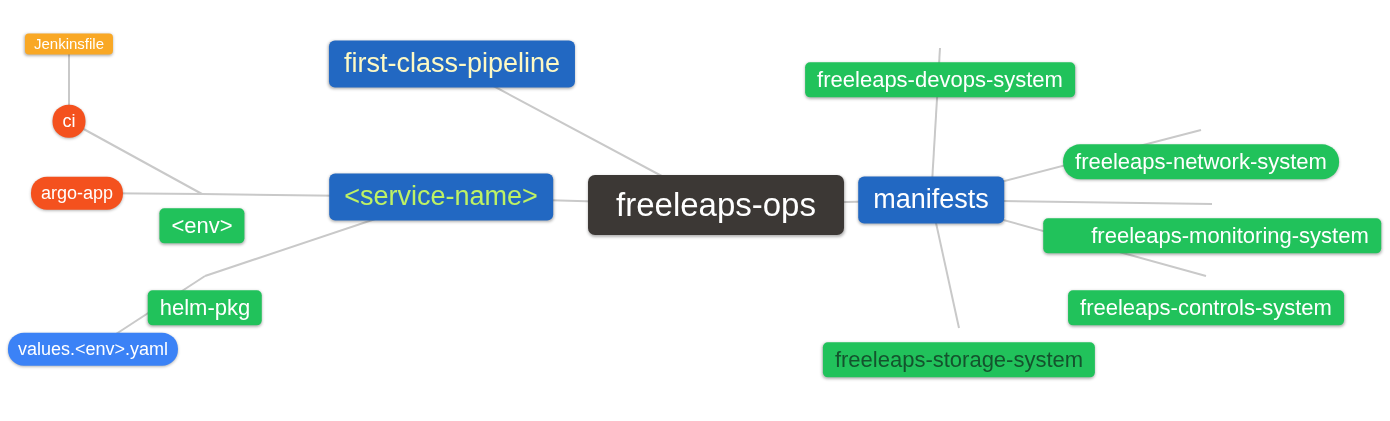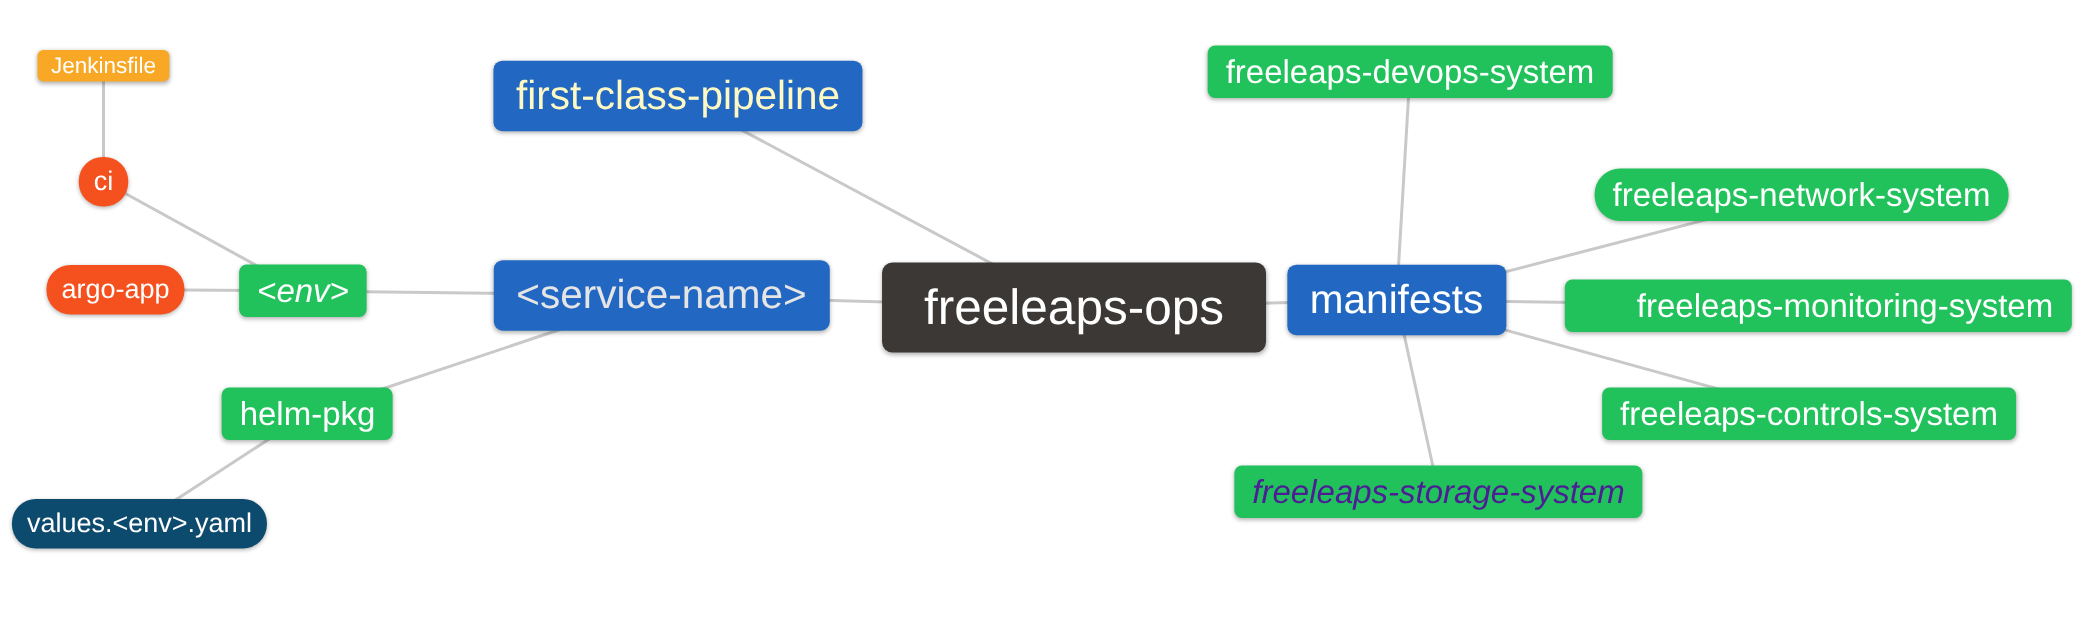--- a/index.html
+++ b/index.html
@@ -22,21 +22,21 @@
     color: #ffffff;
     white-space: nowrap;
     text-align: center;
     line-height: 1.15;
     box-shadow: 0 1px 3px rgba(0,0,0,0.30);
     cursor: pointer;
     user-select: none;
   }
   .level1 { font-size: 33px; padding: 11px 28px; border-radius: 7px; }
   .level2 { font-size: 27px; padding: 8px 15px;  border-radius: 6px; }
-  .level3 { font-size: 22px; padding: 5px 12px;  border-radius: 5px; }
+  .level3 { font-size: 22px; padding: 5px 12px;  border-radius: 5px; margin-top: 32px; }
   .level4 { font-size: 18px; padding: 6px 10px;  border-radius: 16px; }
   .level5 { font-size: 15px; padding: 2px 9px;   border-radius: 4px; }
 </style>
 </head>
 <body>
 
 <div class="canvas">
   <svg class="edge-layer" width="1390" height="421" viewBox="0 0 1390 421">
       <line x1="69" y1="44" x2="69" y2="121" stroke="#c9c9c9" stroke-width="2"></line>
       <line x1="69" y1="121" x2="202" y2="194" stroke="#c9c9c9" stroke-width="2"></line>
@@ -48,26 +48,26 @@
       <line x1="441" y1="197" x2="716" y2="205" stroke="#c9c9c9" stroke-width="2"></line>
       <line x1="716" y1="205" x2="931" y2="200" stroke="#c9c9c9" stroke-width="2"></line>
       <line x1="931" y1="200" x2="940" y2="48" stroke="#c9c9c9" stroke-width="2"></line>
       <line x1="931" y1="200" x2="1201" y2="130" stroke="#c9c9c9" stroke-width="2"></line>
       <line x1="931" y1="200" x2="1212" y2="204" stroke="#c9c9c9" stroke-width="2"></line>
       <line x1="931" y1="200" x2="1206" y2="276" stroke="#c9c9c9" stroke-width="2"></line>
       <line x1="931" y1="200" x2="959" y2="328" stroke="#c9c9c9" stroke-width="2"></line>
     </svg>
 <div class="node level1" style="left: 716px; top: 205px; background: rgb(60, 56, 53); color: rgb(255, 255, 255);">freeleaps-ops</div>
     <div class="node level2" style="left: 452px; top: 64px; background: rgb(34, 104, 194); color: #fef9c3;">first-class-pipeline</div>
-    <div class="node level2" style="left: 441px; top: 197px; background: rgb(34, 104, 194); color: #e5e5e5;">&lt;service-name&gt;</div>
+    <div class="node level2" style="left: 441px; top: 197px; background: rgb(34, 104, 194); color: #bef264;">&lt;service-name&gt;</div>
     <div class="node level2" style="left: 931px; top: 200px; background: rgb(34, 104, 194); color: rgb(255, 255, 255);">manifests</div>
-    <div class="node level3" style="left: 202px; top: 194px; background: rgb(33, 194, 91); color: rgb(255, 255, 255); font-style: italic;">&lt;env&gt;</div>
+    <div class="node level3" style="left: 202px; top: 194px; background: rgb(33, 194, 91); color: rgb(255, 255, 255);">&lt;env&gt;</div>
     <div class="node level3" style="left: 205px; top: 276px; background: rgb(33, 194, 91); color: rgb(255, 255, 255);">helm-pkg</div>
     <div class="node level4" style="left: 69px; top: 121px; background: rgb(244, 81, 30); color: rgb(255, 255, 255);">ci</div>
     <div class="node level4" style="left: 77px; top: 193px; background: rgb(244, 81, 30); color: rgb(255, 255, 255);">argo-app</div>
-    <div class="node level4" style="left: 93px; top: 349px; background: #0c4a6e; color: rgb(255, 255, 255);">values.&lt;env&gt;.yaml</div>
+    <div class="node level4" style="left: 93px; top: 349px; background: #3b82f6; color: rgb(255, 255, 255);">values.&lt;env&gt;.yaml</div>
     <div class="node level5" style="left: 69px; top: 44px; background: rgb(249, 168, 37); color: rgb(255, 255, 255);">Jenkinsfile</div>
     <div class="node level3" style="left: 940px; top: 48px; background: rgb(33, 194, 91); color: rgb(255, 255, 255);">freeleaps-devops-system</div>
     <div class="node level3" style="left: 1201px; top: 130px; background: rgb(33, 194, 91); color: rgb(255, 255, 255); border-radius: 17px;">freeleaps-network-system</div>
     <div class="node level3" style="left: 1212px; top: 204px; background: rgb(33, 194, 91); color: rgb(255, 255, 255); padding-left: 48px;">freeleaps-monitoring-system</div>
     <div class="node level3" style="left: 1206px; top: 276px; background: rgb(33, 194, 91); color: rgb(255, 255, 255);">freeleaps-controls-system</div>
-    <div class="node level3" style="left: 959px; top: 328px; background: rgb(33, 194, 91); color: #4c1d95; font-style: italic;">freeleaps-storage-system</div>
+    <div class="node level3" style="left: 959px; top: 328px; background: rgb(33, 194, 91); color: #14532d;">freeleaps-storage-system</div>
   </div>
 
 </body></html>

